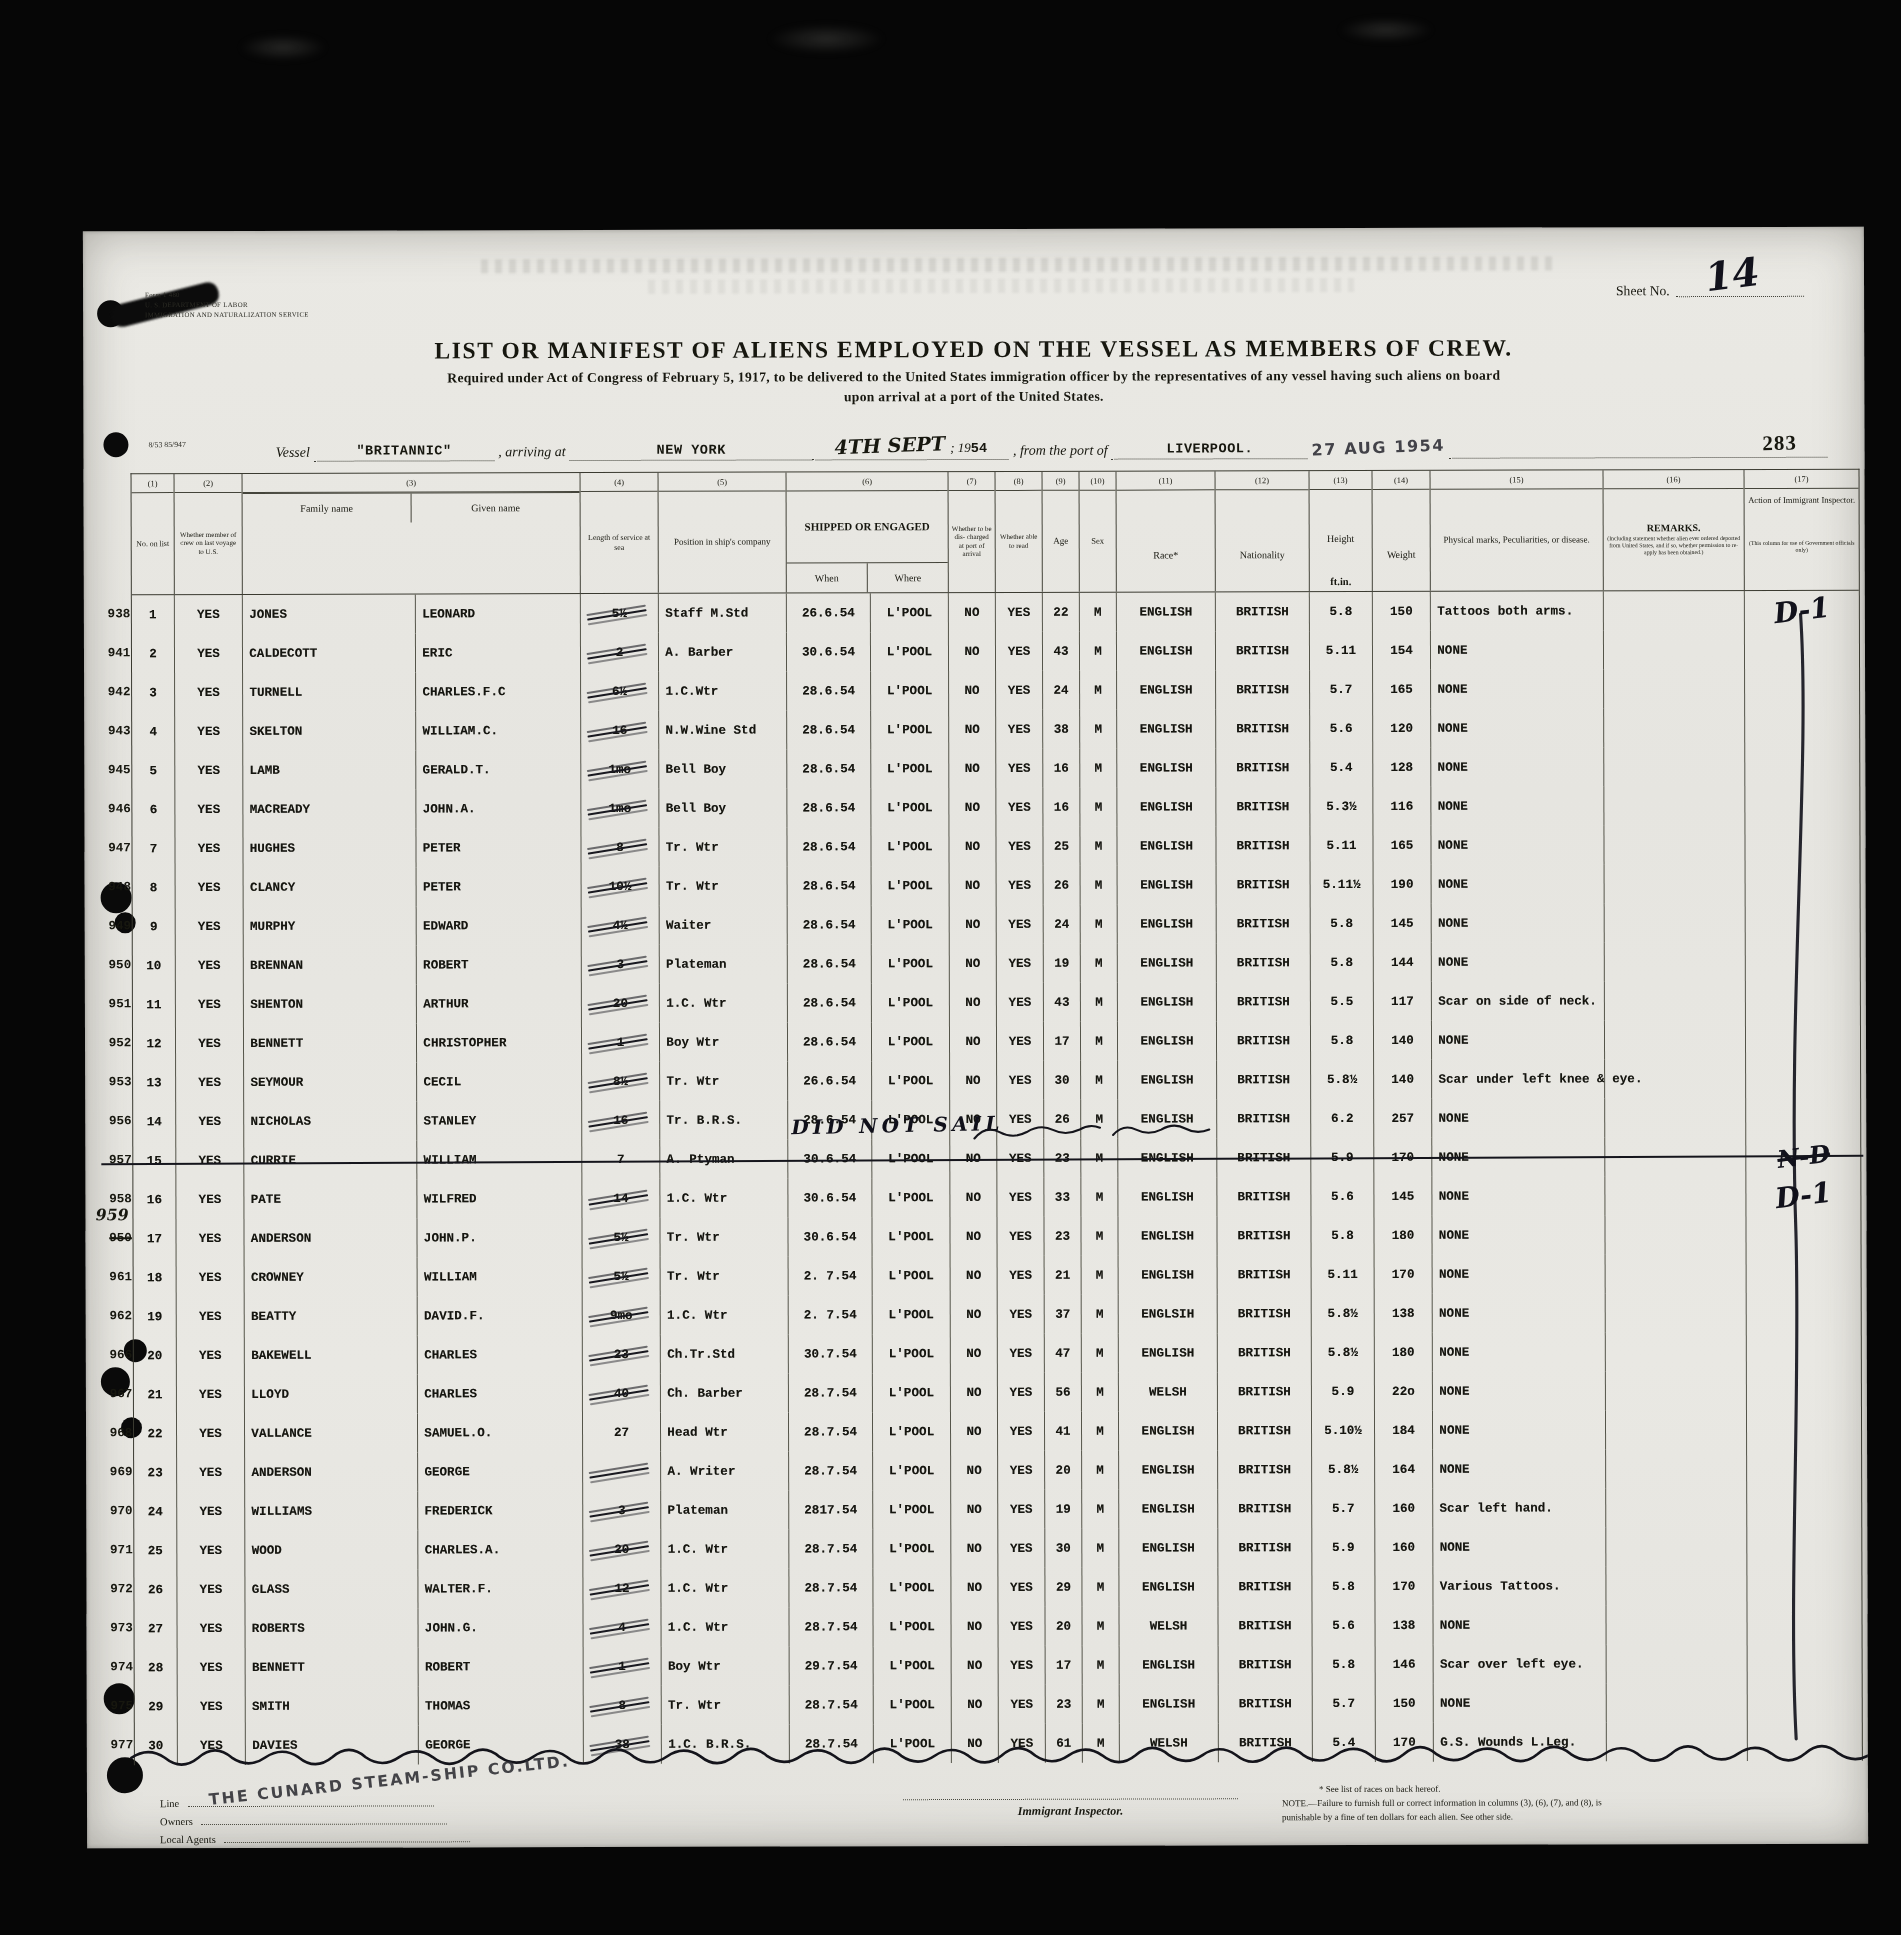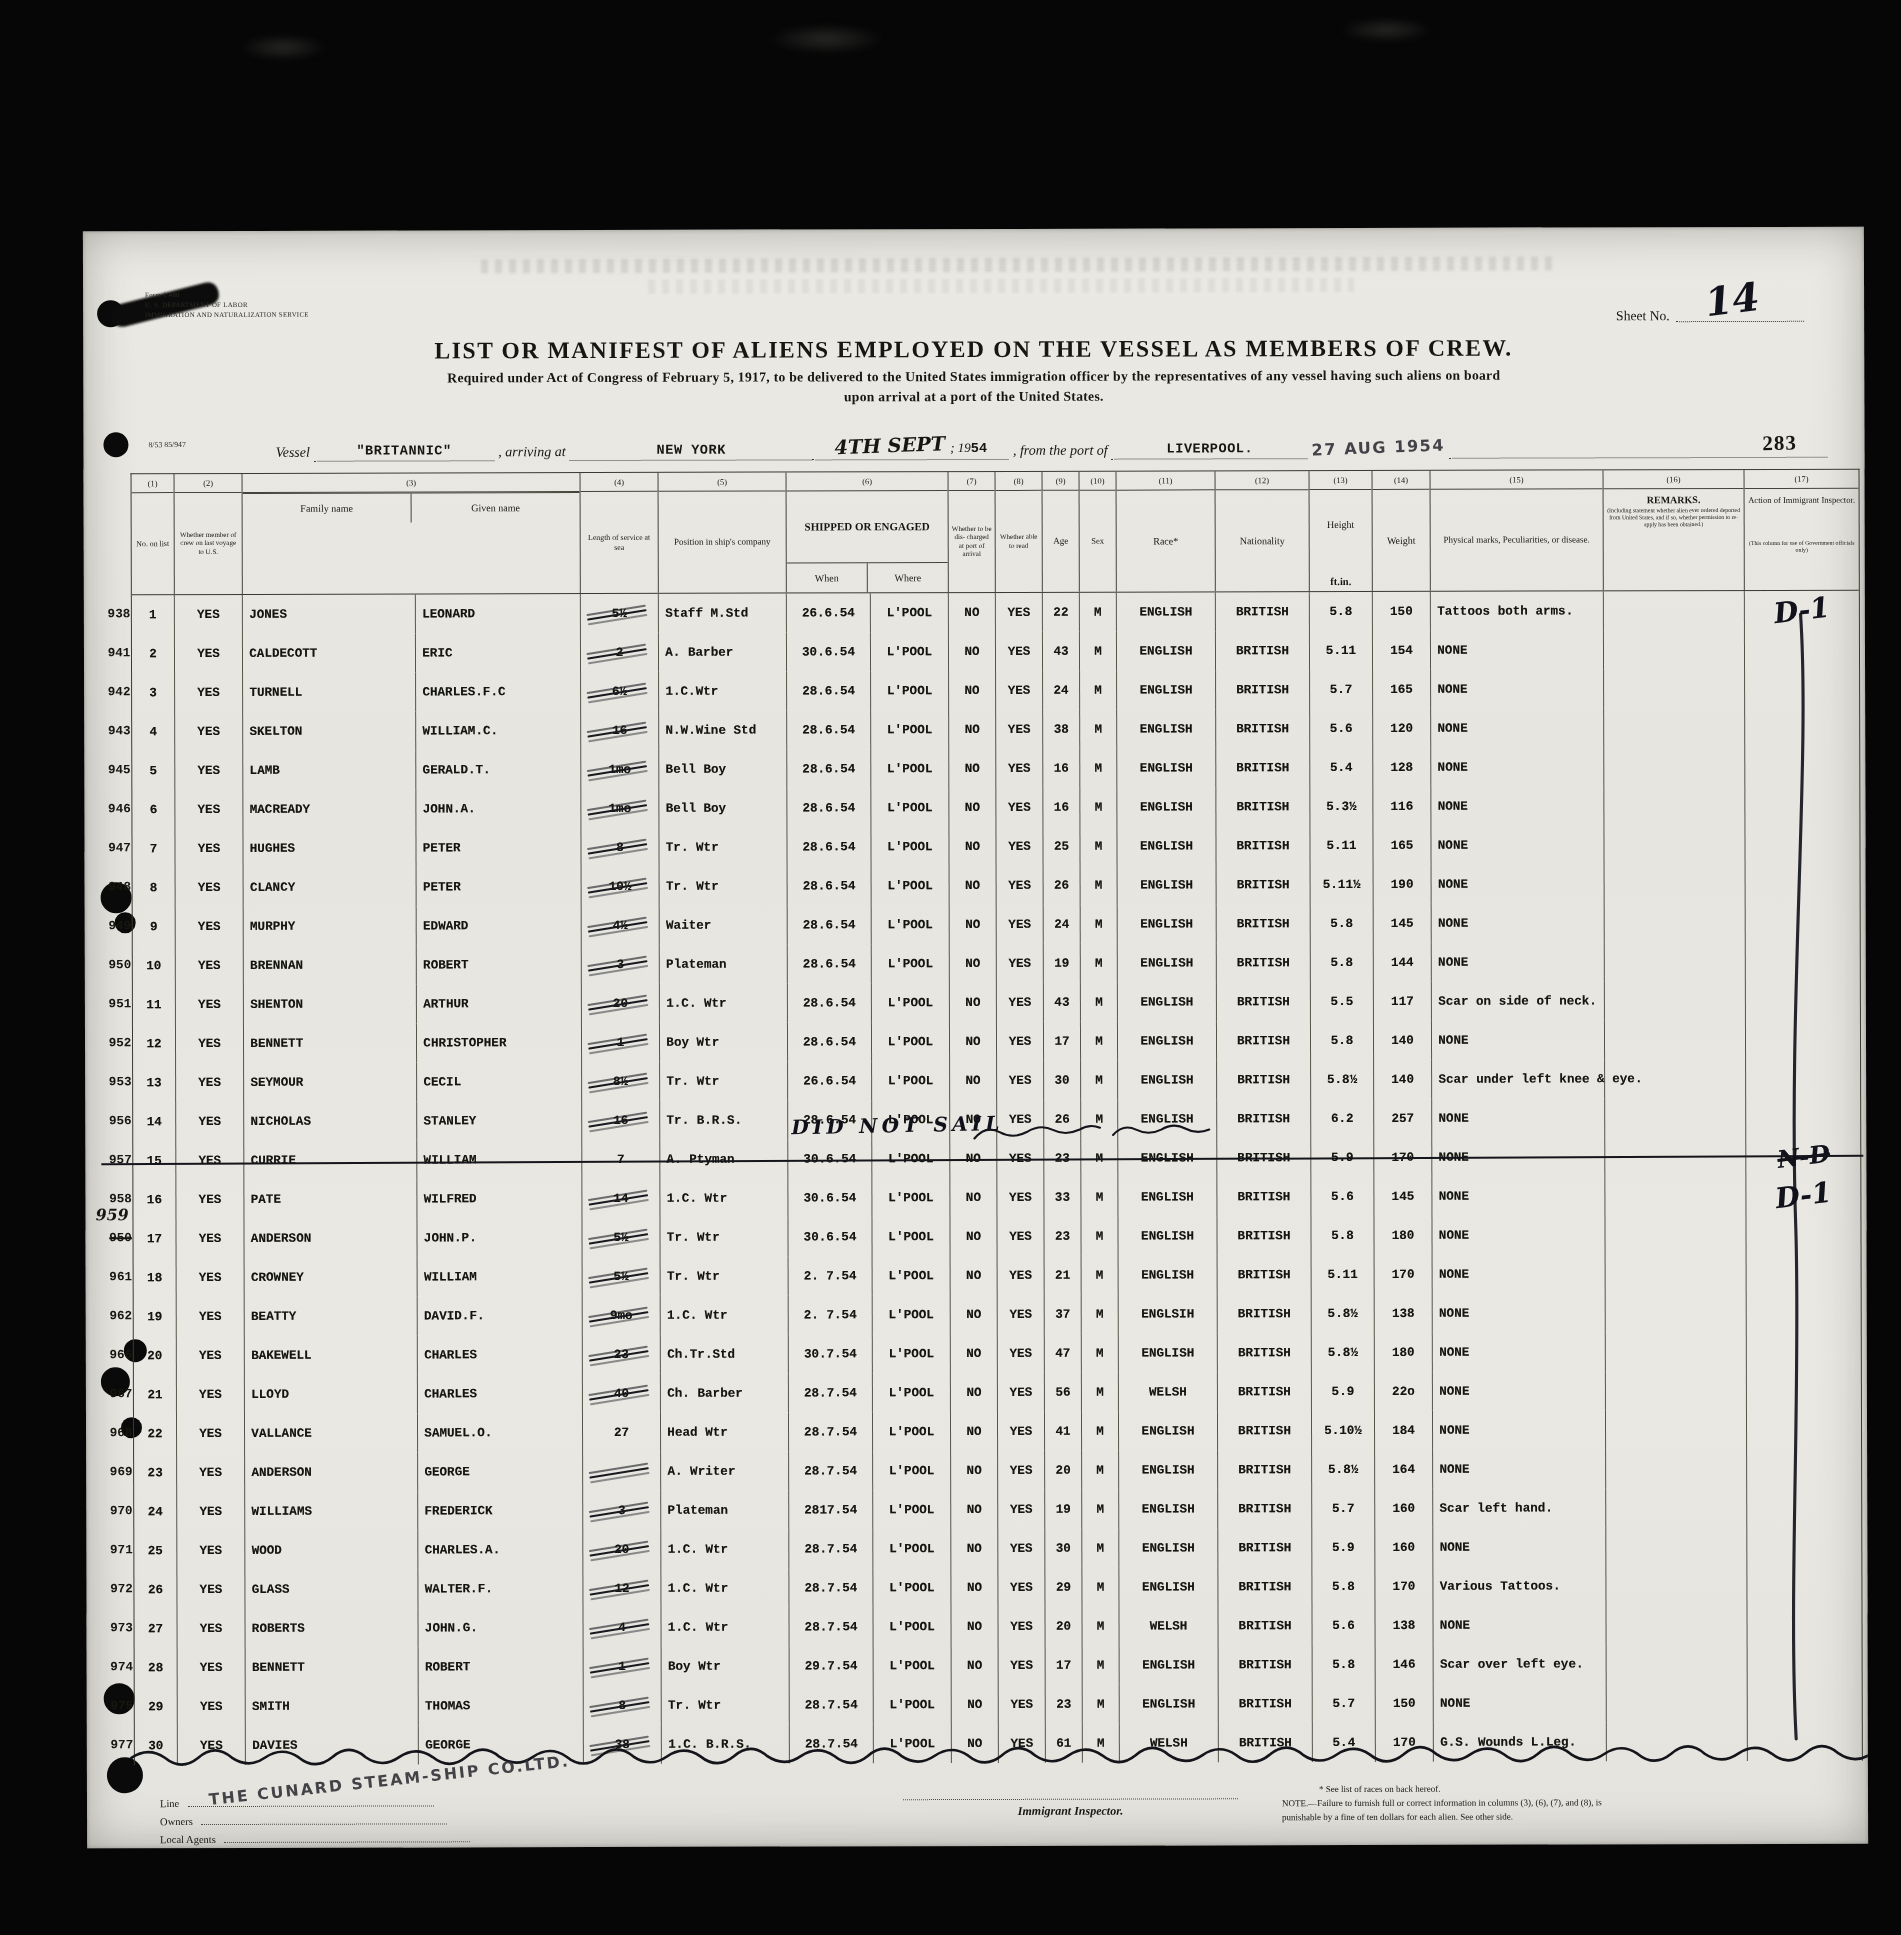--- a/index.html
+++ b/index.html
@@ -14,21 +14,21 @@
          box-shadow:inset 0 0 47px rgba(60,58,50,.35), inset 0 0 4.2px rgba(0,0,0,.25);
          transform:rotate(-0.15deg);color:#17170f;}
   .ghost{position:absolute;height:13.6px;
          background:repeating-linear-gradient(90deg,rgba(115,115,108,.16) 0 6.8px,transparent 6.8px 14px);
          filter:blur(1px);}
   .hole{position:absolute;border-radius:50%;background:#0a0a0a;}
   .smudgebar{position:absolute;background:#0c0c0c;border-radius:10.5px;filter:blur(0.8px);}
 
   
   .formblock{position:absolute;left:62px;top:59px;font-size:6.8px;line-height:1.5;letter-spacing:0.3px;color:#2b2b24;}
-  .sheetno{position:absolute;right:60px;top:81px;width:188px;font-size:13.6px;}
+  .sheetno{position:absolute;right:60px;top:56px;width:188px;font-size:13.6px;}
   .sheetno .dots{position:absolute;left:60px;right:0;bottom:2.1px;border-bottom:1px dotted #3c3c34;}
   .hand{font-family:"DejaVu Serif",serif;font-style:italic;font-weight:700;color:#12121c;}
   .hand14{position:absolute;left:89px;top:-32px;font-size:39px;transform:rotate(-7deg);}
   .pagestamp{position:absolute;right:68px;top:184px;font-size:21px;font-weight:700;letter-spacing:1px;transform:rotate(-1deg);margin-top:20px;}
   .title{position:absolute;left:0;right:0;top:107px;text-align:center;font-size:23.5px;font-weight:700;letter-spacing:1.6px;}
   .subtitle{position:absolute;left:0;right:0;text-align:center;font-size:13.6px;font-weight:700;letter-spacing:0.3px;}
   .smallref{position:absolute;left:65px;top:209px;font-size:7.8px;color:#2e2e27;}
 
   .vesselline{position:absolute;left:188px;top:205px;right:37px;display:flex;align-items:flex-end;font-size:14px;}
   .vlab{font-style:italic;padding:0 4.2px 1px 4.2px;white-space:nowrap;}
@@ -48,21 +48,21 @@
   .th{border-left:1px solid #44443a;display:flex;flex-direction:column;min-width:0;}
   .th:first-child{border-left:none;}
   .num{height:18px;flex:none;border-bottom:0.8px solid #44443a;display:flex;align-items:center;justify-content:center;font-size:8.4px;}
   .lbl{flex:1;display:flex;align-items:center;justify-content:center;text-align:center;padding:1px 2.6px;line-height:1.2;}
   .subrow{height:29px;flex:none;border-top:0.8px solid #44443a;display:flex;font-size:10px;}
   .subrow span{flex:1;display:flex;align-items:center;justify-content:center;}
   .subrow span:first-child{border-right:0.8px solid #44443a;}
   .unit{height:27px;flex:none;display:flex;align-items:flex-end;justify-content:center;padding-bottom:4.2px;font-weight:700;font-size:10.5px;}
   .fine{flex:none;font-size:5.8px;line-height:1.2;text-align:center;padding:0 2.1px 3.1px 2.1px;}
   .bold{font-weight:700;}
-  .f13{font-size:7px;} .f15{font-size:7.8px;} .f16{font-size:8.6px;} .f17{font-size:9px;} .f19{font-size:10px;} .f21{font-size:11px;} .f24{font-size:12.6px;}
+  .f13{font-size:7px;} .f15{font-size:7.8px;} .f16{font-size:8.6px;} .f17{font-size:9px;} .f19{font-size:10px;margin-top:28px;} .f21{font-size:11px;} .f24{font-size:12.6px;}
 
   .tbody{position:relative;}
   .row{height:39px;}
   .td{border-left:1px solid #55554a;display:flex;align-items:center;min-width:0;overflow:visible;
       font-family:"Liberation Mono",monospace;font-weight:700;font-size:12.6px;color:#15150f;
       text-shadow:0 0 0.5px rgba(10,10,10,.4);white-space:nowrap;}
   .td:first-child{border-left:none;}
   .td.c{justify-content:center;}
   .td.l{justify-content:flex-start;padding-left:6.3px;}
   .svc{position:relative;}

